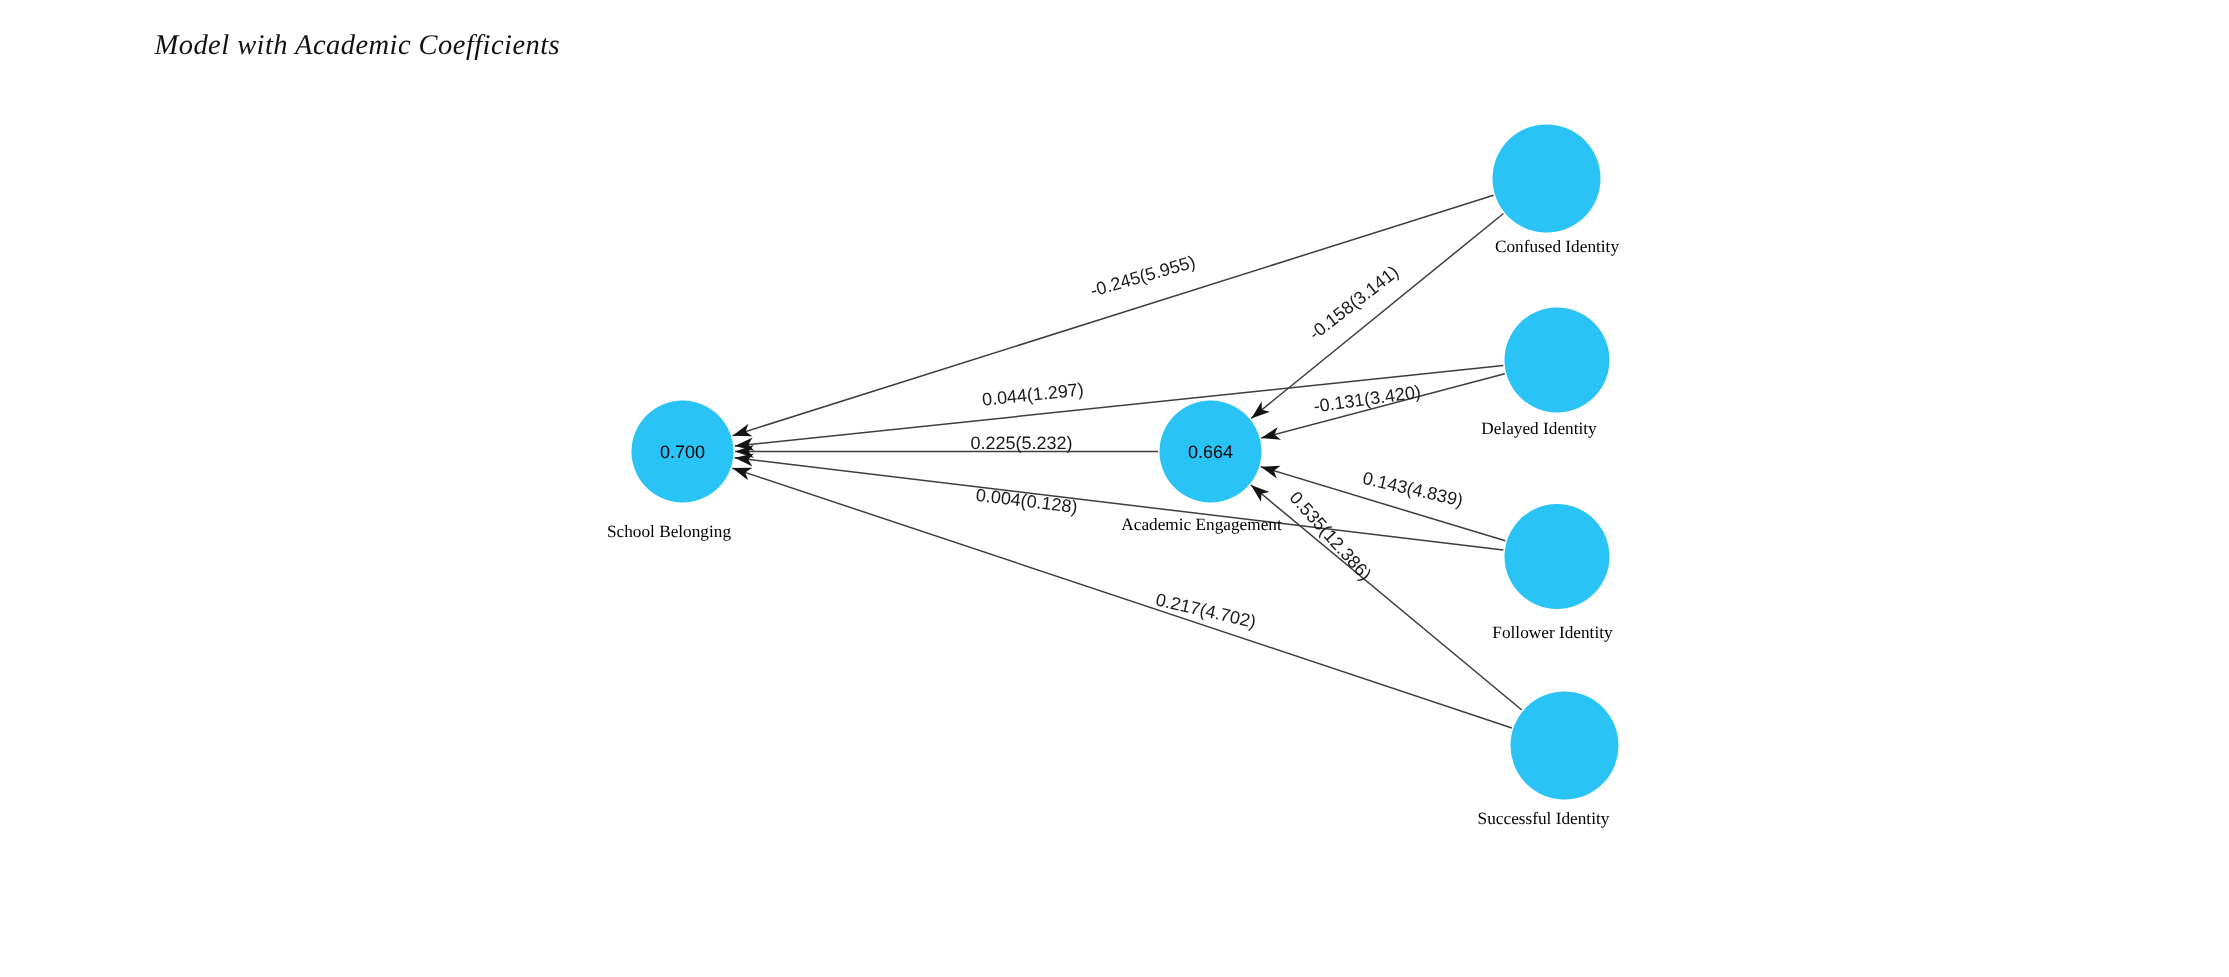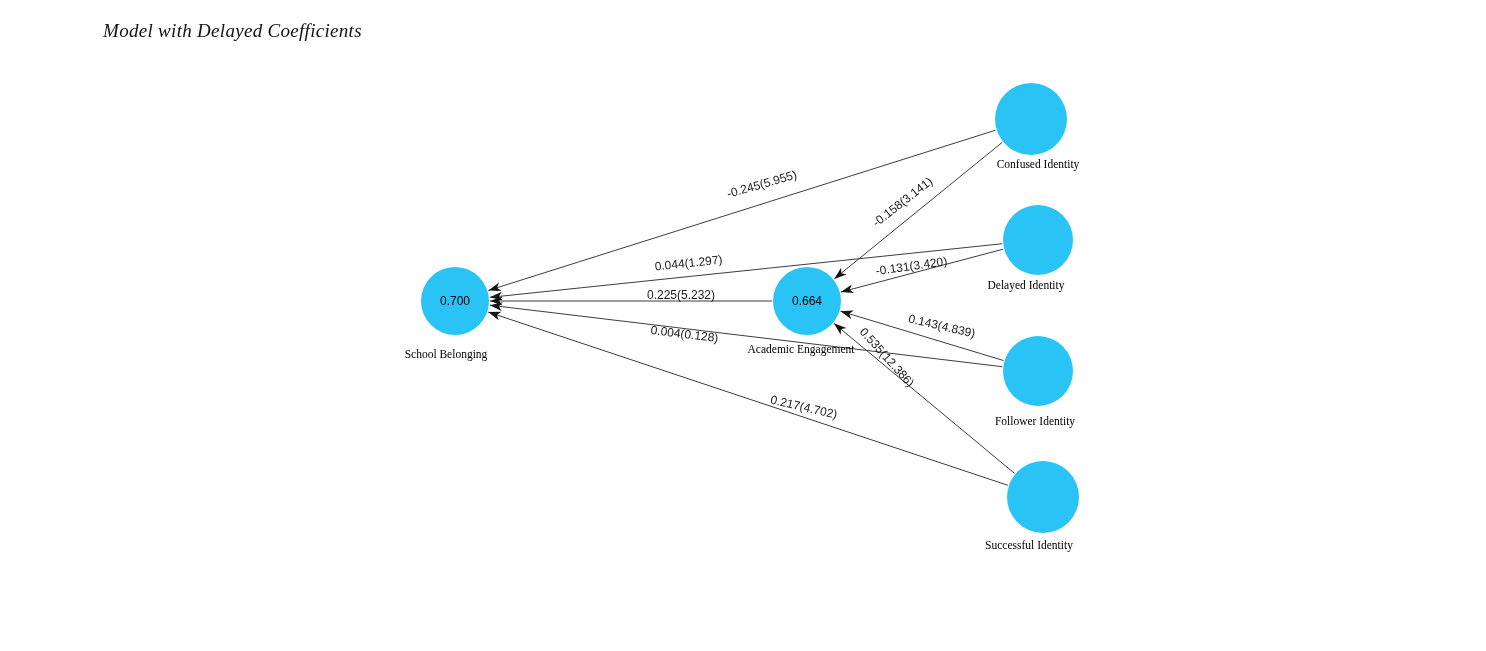--- a/index.html
+++ b/index.html
@@ -10,21 +10,21 @@
          letter-spacing:.3px;white-space:nowrap;}
   #diagram{position:absolute;left:0;top:0;}
   .edge-line{stroke-width:1;fill:none;}
   .edge-label{font:12px "Liberation Sans",sans-serif;fill:#1a1a1a;text-anchor:middle;}
   .node-value{font:12px "Liberation Sans",sans-serif;fill:#000;text-anchor:middle;dominant-baseline:middle;}
   .node-label{font:11.5px "Liberation Serif",serif;fill:#000;text-anchor:middle;}
 </style>
 </head>
 <body>
 
-<h1 class="title">Model with Delayed Coefficients</h1>
+<h1 class="title">Model with Academic Coefficients</h1>
 
 <svg id="diagram" width="1486" height="651" viewBox="0 0 1486 651" xmlns="http://www.w3.org/2000/svg">
     <defs>
       <marker id="arrow" markerUnits="userSpaceOnUse" markerWidth="14" markerHeight="10" refX="12.5" refY="5" orient="auto">
         <path d="M12.5,5 L0,0.6 L3.4,5 L0,9.4 Z" fill="#141414"></path>
       </marker>
     </defs>
     <g>
       <line x1="995.7192932996211" y1="130.14772329768917" x2="488.37364147333136" y2="290.45485634002375" class="edge-line" stroke="#3d3d3d" marker-end="url(#arrow)"></line>
       <line x1="1002.2837819956982" y1="142.33192712849524" x2="834.1639900040693" y2="278.9292581216937" class="edge-line" stroke="#3d3d3d" marker-end="url(#arrow)"></line>

